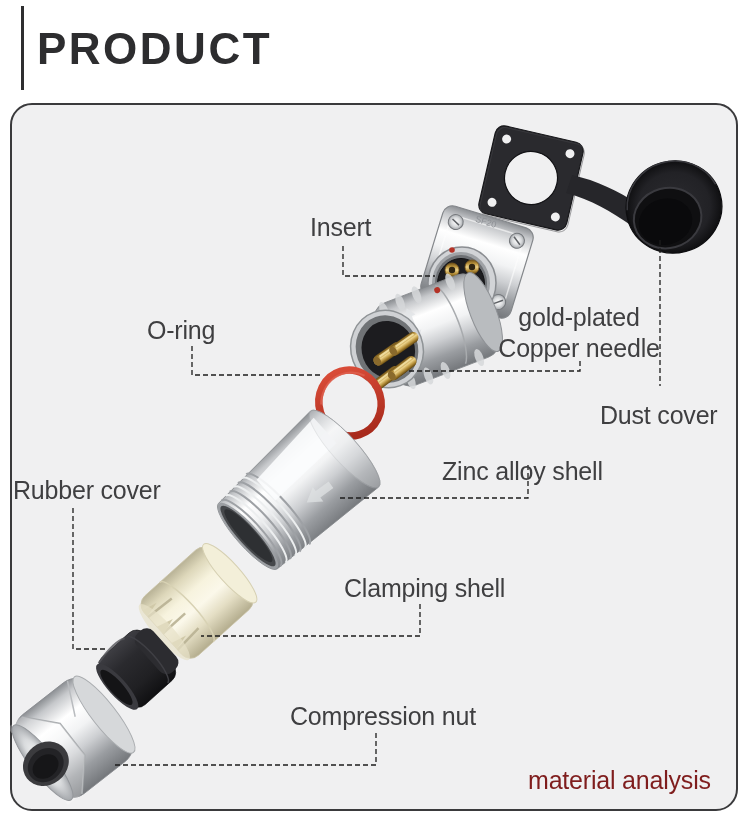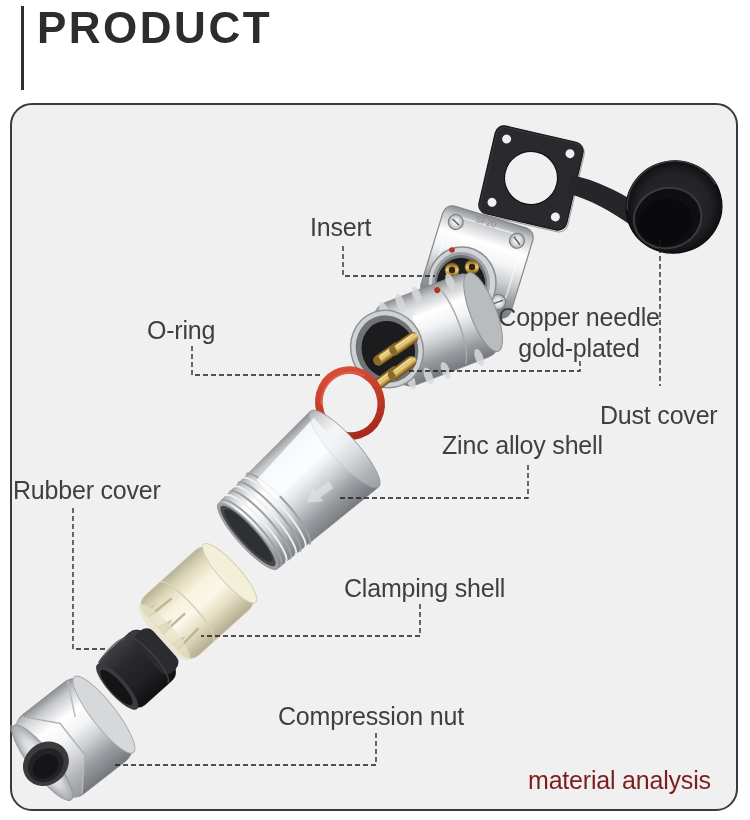--- a/index.html
+++ b/index.html
@@ -1,21 +1,21 @@
 <!DOCTYPE html>
 <html><head>
 <meta charset="utf-8">
 <style>
   html,body{margin:0;padding:0;}
   body{
     width:750px;height:820px;position:relative;overflow:hidden;
     background:#ffffff;
     font-family:"Liberation Sans","DejaVu Sans",sans-serif;
   }
-  .title-block{position:absolute;left:21px;top:6px;display:flex;}
+  .title-block{position:absolute;left:21px;top:6px;display:flex;align-items:center;}
   .title-bar{width:3px;height:84px;background:#2e2e30;}
   .title-text{
     margin-left:13px;font-weight:bold;font-size:44px;line-height:43px;
     color:#2d2d2f;letter-spacing:2.5px;
   }
   .panel{
     position:absolute;left:10px;top:103px;width:728px;height:708px;
     background:#f0f0f1;border:2px solid #3a3a3c;border-radius:22px;
     box-sizing:border-box;
   }
@@ -246,29 +246,29 @@
     <polyline points="528,465 528,498 337,498"></polyline>
     <polyline points="73,508 73,649 106,649"></polyline>
     <polyline points="420,604 420,636 201,636"></polyline>
     <polyline points="376,733 376,765 112,765"></polyline>
   </g>
 </svg>
 
 <div class="label" style="left:310px;top:212px">Insert</div>
 
 <div class="label centered" style="left:468px;top:302px;width:222px">
+  <div>gold-plated</div>
   <div>Copper needle</div>
-  <div>gold-plated</div>
 </div>
 
 <div class="label" style="left:600px;top:400px">Dust cover</div>
 
 <div class="label" style="left:147px;top:315px">O-ring</div>
 
-<div class="label" style="left:442px;top:430px">Zinc alloy shell</div>
+<div class="label" style="left:442px;top:456px">Zinc alloy shell</div>
 
 <div class="label" style="left:13px;top:475px">Rubber cover</div>
 
 <div class="label" style="left:344px;top:573px">Clamping shell</div>
 
-<div class="label" style="left:278px;top:701px">Compression nut</div>
+<div class="label" style="left:290px;top:701px">Compression nut</div>
 
 <div class="label" style="left:528px;top:765px;color:#7f1d1d">material analysis</div>
 
 </body></html>

